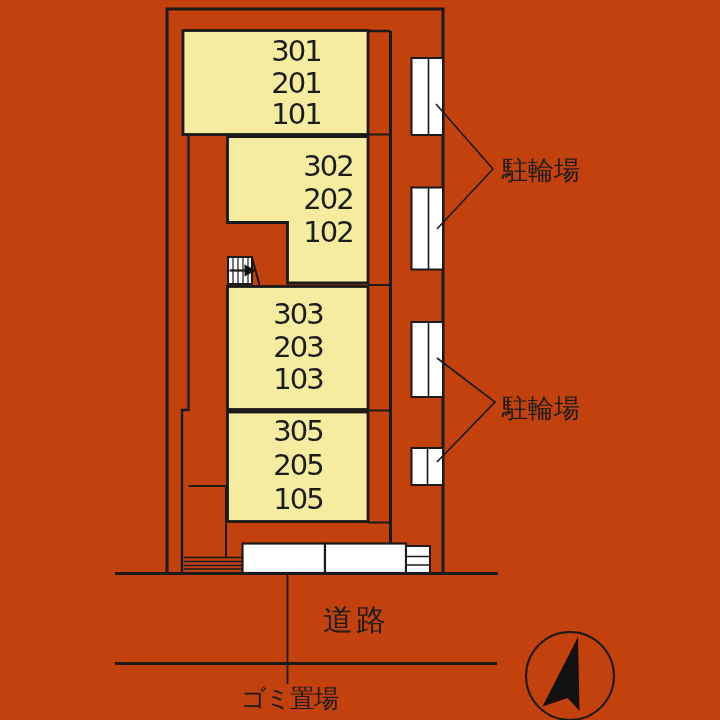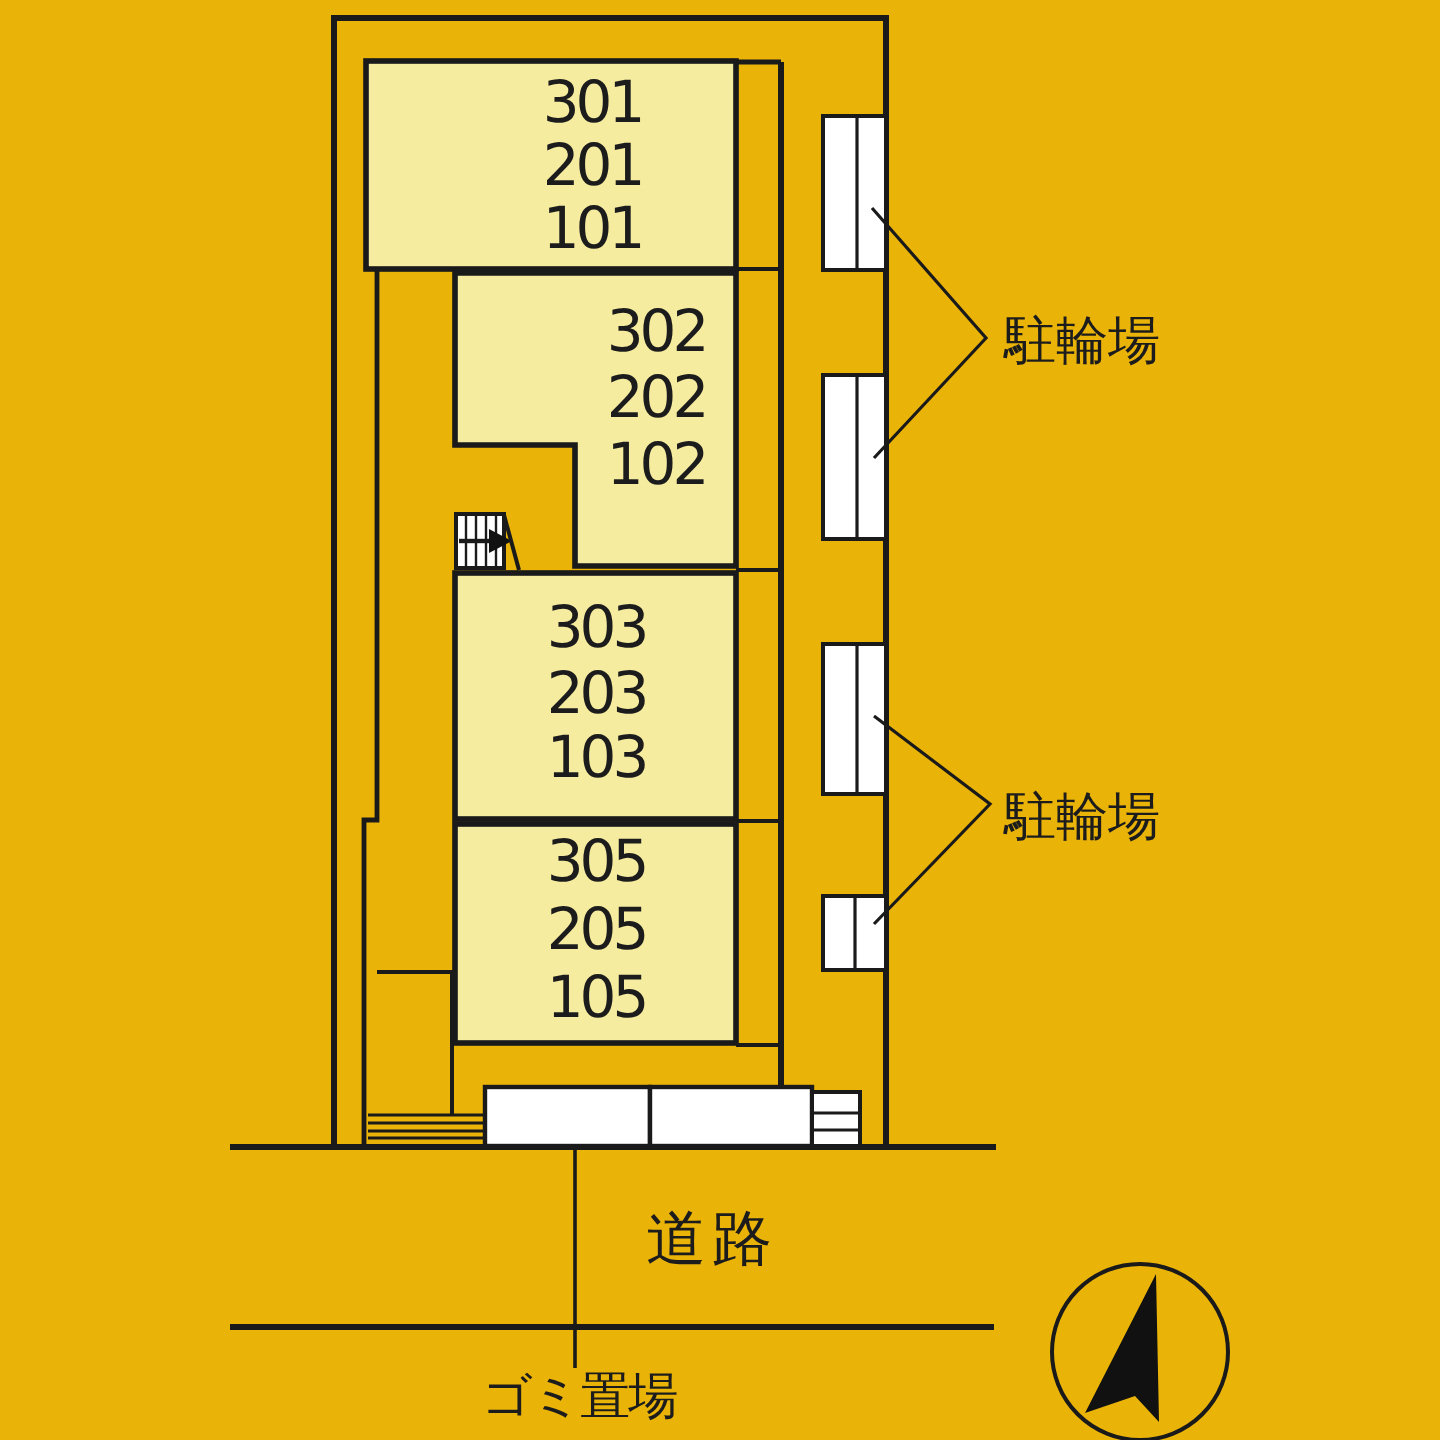--- a/index.html
+++ b/index.html
@@ -1,16 +1,16 @@
 <!DOCTYPE html>
 <html><head>
 <meta charset="utf-8">
 <style>
   html,body{margin:0;padding:0;background:#fff;}
-  .stage{position:relative;width:720px;height:720px;background:#eab308;overflow:hidden;
+  .stage{position:relative;width:720px;height:720px;background:#c2410c;overflow:hidden;
          font-family:"DejaVu Sans",sans-serif;}
   svg{display:block;}
   .ln{stroke:#1a1a1a;fill:none;}
   .room{fill:#F6EC9F;stroke:#1a1a1a;stroke-width:2.8;}
   .whitebox{fill:#ffffff;stroke:#1a1a1a;}
   .num{font-family:"DejaVu Sans","Liberation Sans",sans-serif;font-size:29px;
        letter-spacing:-2px;fill:#1c1c1c;text-anchor:middle;}
   .jp{font-family:"DejaVu Sans","Liberation Sans",sans-serif;fill:#1c1c1c;text-anchor:middle;}
   .jp.park{font-size:26px;}
   .jp.road{font-size:30px;letter-spacing:3px;}

